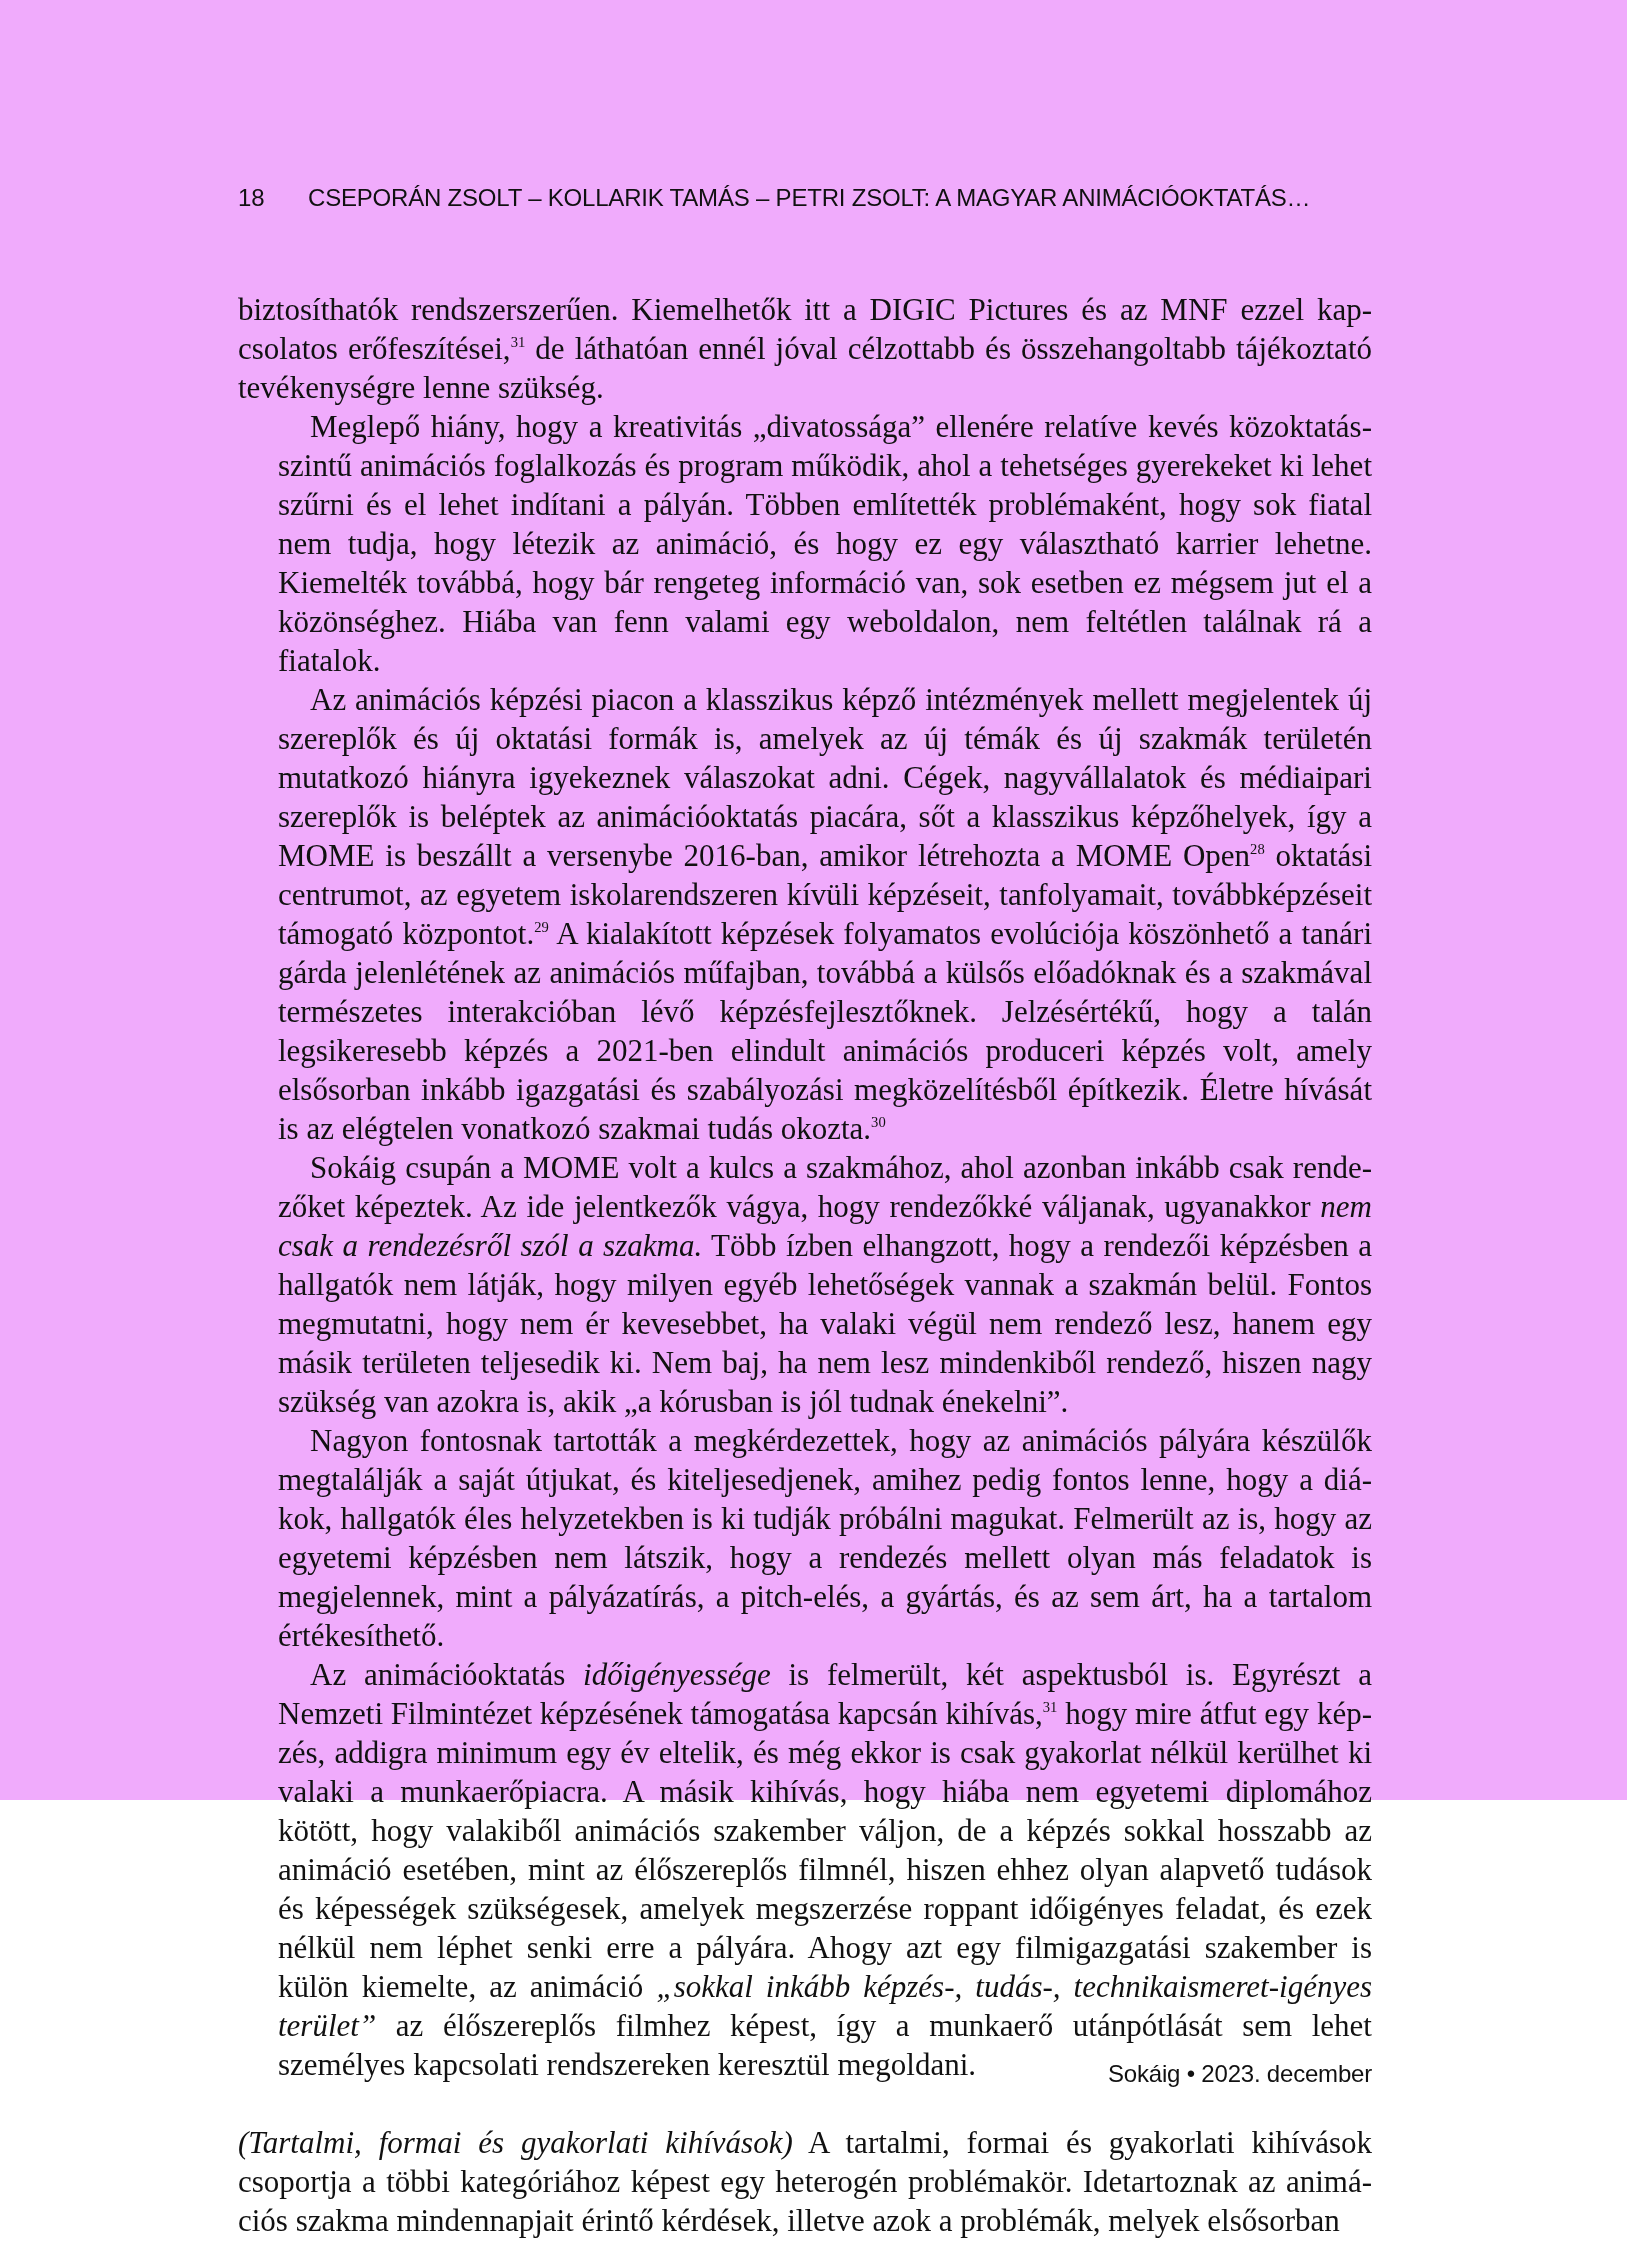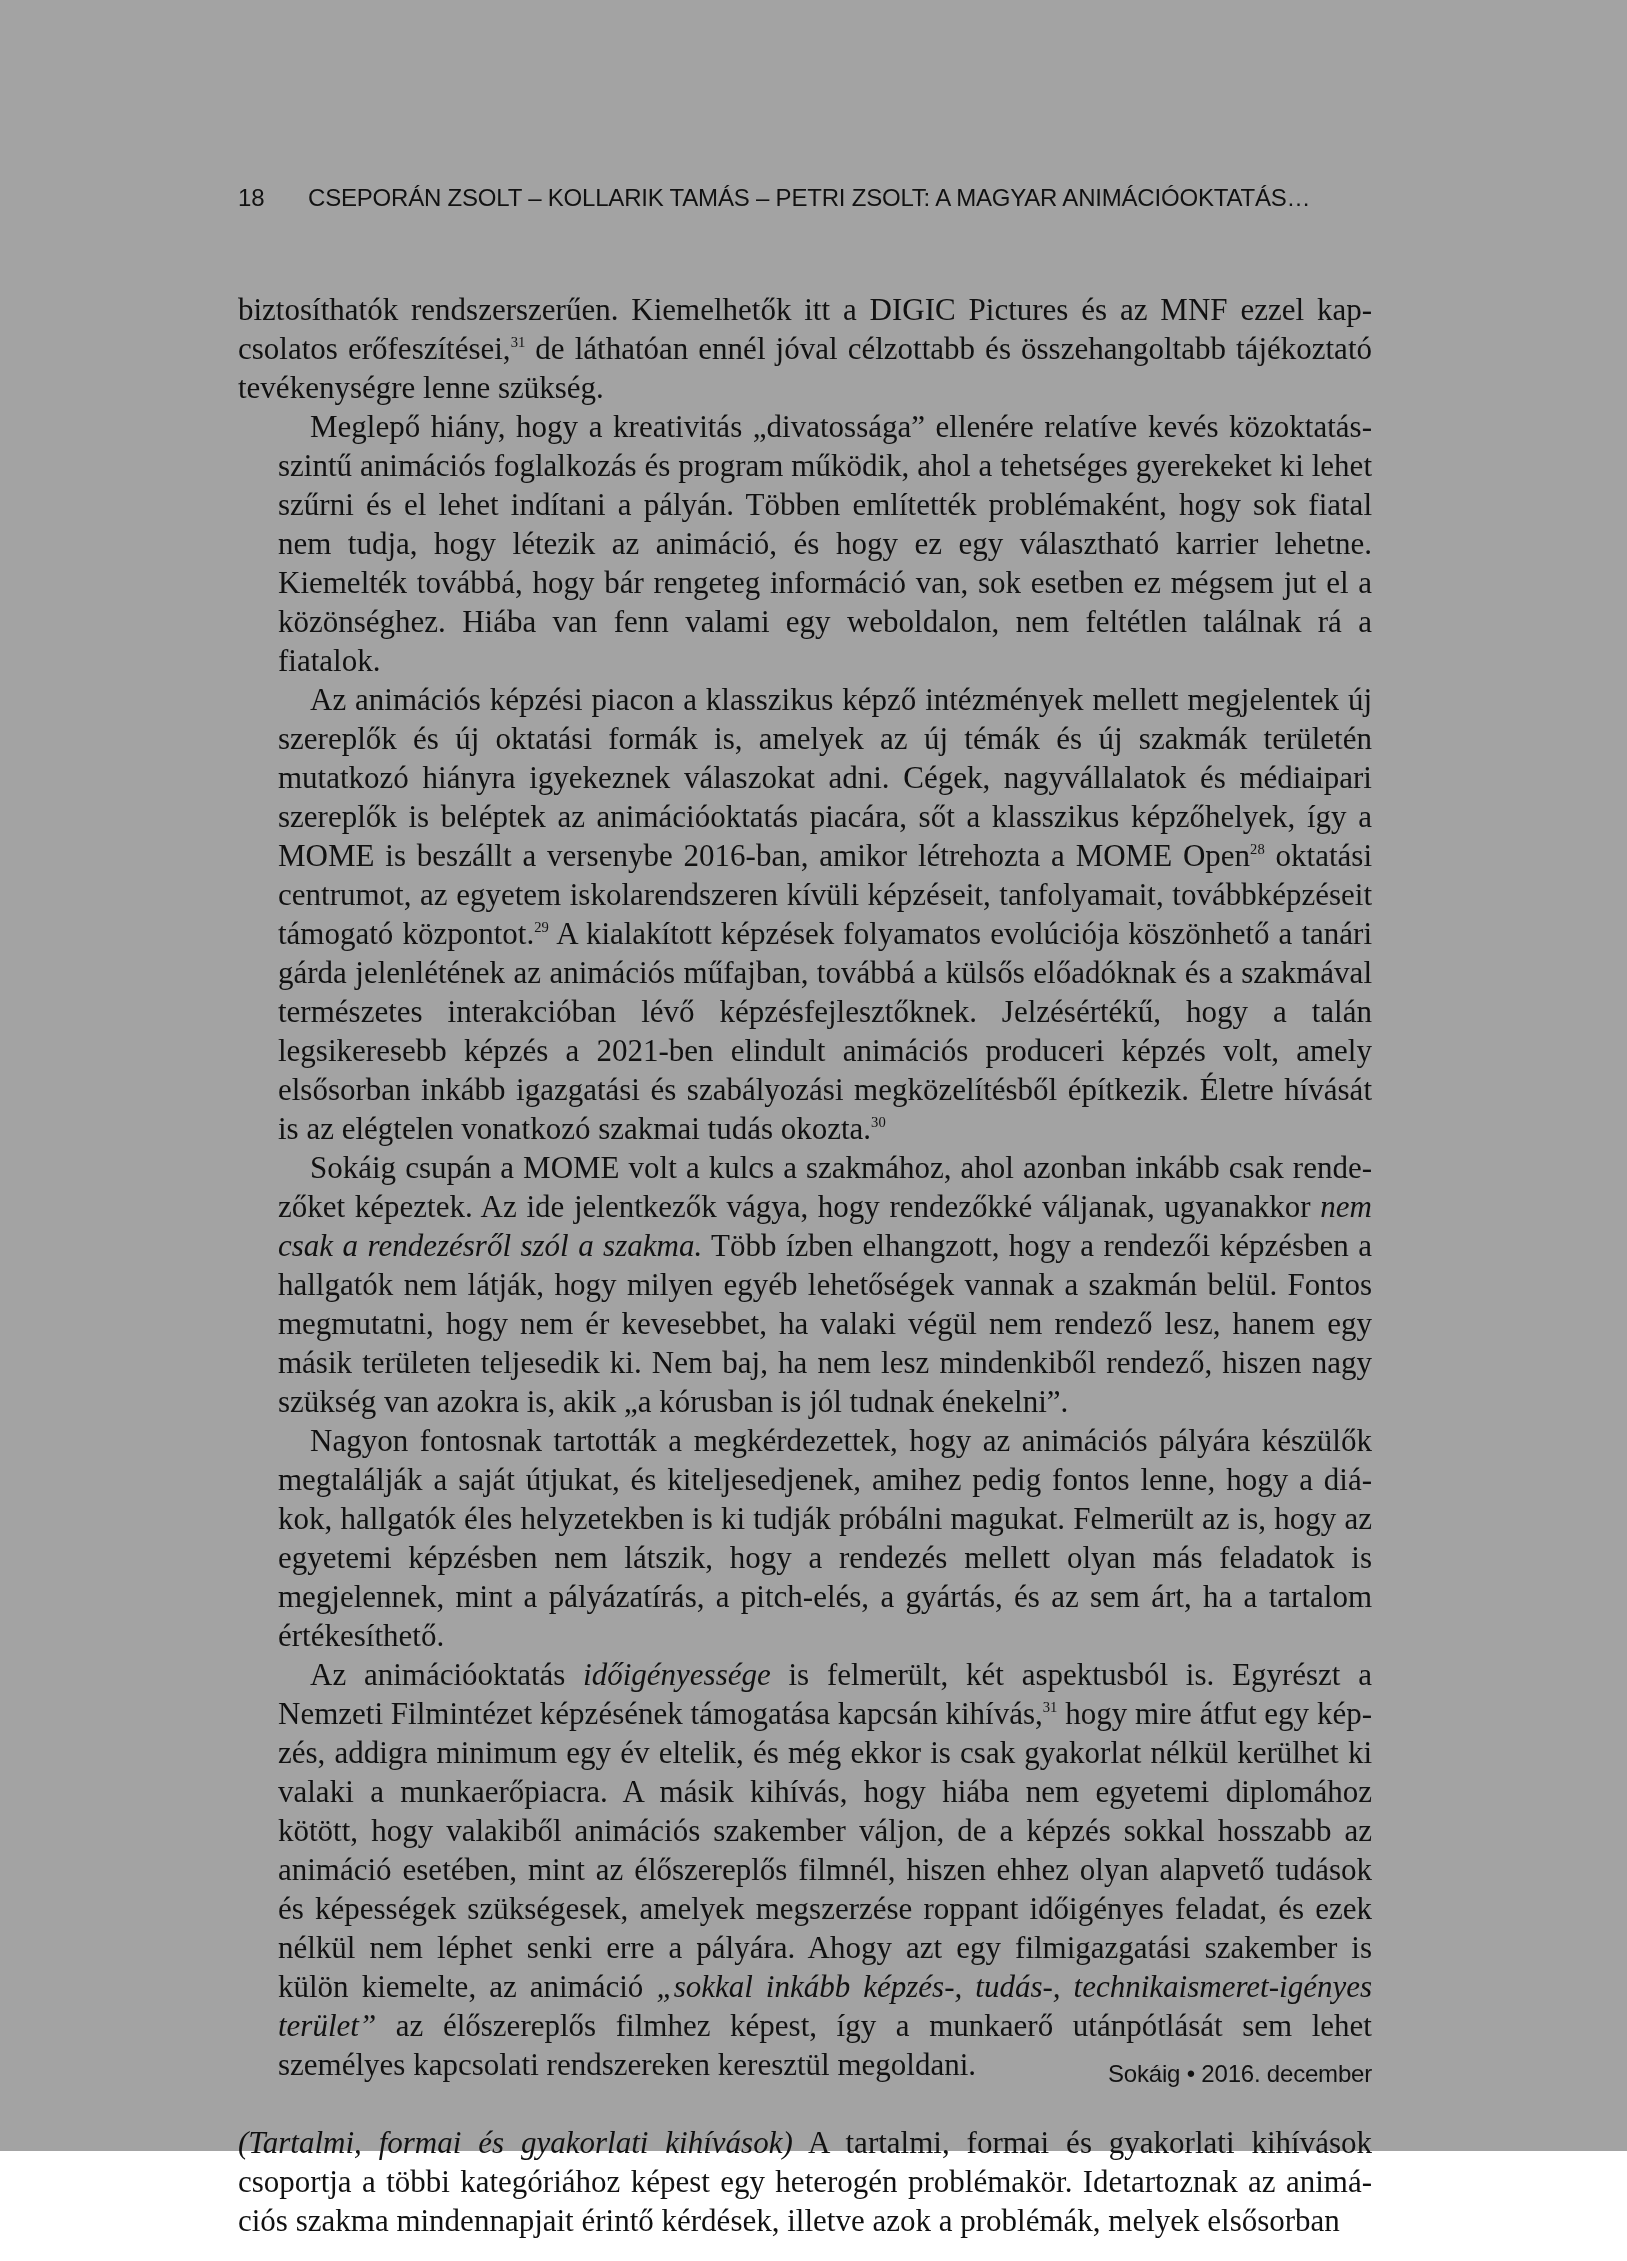--- a/index.html
+++ b/index.html
@@ -1,17 +1,17 @@
 <!DOCTYPE html>
 <html style="font-size:12.3px"><head>
 <meta charset="utf-8">
 <style>
   html, body { margin: 0; padding: 0; background: #ffffff; }
   body { width: 1628px; height: 2261px; position: relative; overflow: hidden; }
-  .page { position: absolute; left: 0; top: 0; width: 1628px; height: 2151px; background: #a3a3a3; }
+  .page { position: absolute; left: 0; top: 0; width: 1628px; height: 1800px; background: #f0abfc; }
   .running-head {
     position: absolute; left: 238px; top: 184px; width: 1149px;
     font-family: "Liberation Sans", sans-serif; font-size: 24px; color: #111;
     white-space: nowrap; letter-spacing: -0.2px;
   }
   .running-head .pno { display: inline-block; width: 70px; }
   .body-text {
     position: absolute; left: 238px; top: 290px; width: 1134px;
     font-family: "Liberation Serif", serif; font-size: 31px; line-height: 39px;
     color: #111; text-align: justify; hyphens: manual;
@@ -41,16 +41,16 @@
       <p class="indent"><span>Az animációs képzési piacon a klasszikus képző intézmények mellett megjelentek új szereplők és új oktatási formák is, amelyek az új témák és új szakmák területén mutatkozó hiányra igyekeznek válaszokat adni. Cégek, nagyvállalatok és médiaipari szereplők is be­léptek az animációoktatás piacára, sőt a klasszikus képzőhelyek, így a MOME is beszállt a versenybe 2016-ban, amikor létrehozta a MOME Open</span><sup>28</sup><span> oktatási centrumot, az egyetem isko­larendszeren kívüli képzéseit, tanfolyamait, továbbképzéseit támogató központot.</span><sup>29</sup><span> A kialakí­tott képzések folyamatos evolúciója köszönhető a tanári gárda jelenlétének az animációs műfajban, továbbá a külsős előadóknak és a szakmával természetes interakcióban lévő képzésfejlesztőknek. Jelzésértékű, hogy a talán legsikeresebb képzés a 2021-ben elindult animációs produceri képzés volt, amely elsősorban inkább igazgatási és szabályozási megközelítésből építkezik. Életre hívását is az elégtelen vonatkozó szakmai tudás okozta.</span><sup>30</sup></p>
       <p class="indent"><span>Sokáig csupán a MOME volt a kulcs a szakmához, ahol azonban inkább csak rende­zőket képeztek. Az ide jelentkezők vágya, hogy rendezőkké váljanak, ugyanakkor </span><i>nem csak a rendezésről szól a szakma.</i><span> Több ízben elhangzott, hogy a rendezői képzésben a hallgatók nem látják, hogy milyen egyéb lehetőségek vannak a szakmán belül. Fontos megmutatni, hogy nem ér kevesebbet, ha valaki végül nem rendező lesz, hanem egy másik területen teljesedik ki. Nem baj, ha nem lesz mindenkiből rendező, hiszen nagy szükség van azokra is, akik „a kórusban is jól tudnak énekelni”.</span></p>
       <p class="indent"><span>Nagyon fontosnak tartották a megkérdezettek, hogy az animációs pályára készülők megtalálják a saját útjukat, és kiteljesedjenek, amihez pedig fontos lenne, hogy a diá­kok, hallgatók éles helyzetekben is ki tudják próbálni magukat. Felmerült az is, hogy az egyetemi képzésben nem látszik, hogy a rendezés mellett olyan más feladatok is megjelennek, mint a pályázatírás, a pitch-elés, a gyártás, és az sem árt, ha a tartalom értékesíthető.</span></p>
       <p class="indent"><span>Az animációoktatás </span><i>időigényessége</i><span> is felmerült, két aspektusból is. Egyrészt a Nemzeti Filmintézet képzésének támogatása kapcsán kihívás,</span><sup>31</sup><span> hogy mire átfut egy kép­zés, addigra minimum egy év eltelik, és még ekkor is csak gyakorlat nélkül kerülhet ki valaki a munkaerőpiacra. A másik kihívás, hogy hiába nem egyetemi diplomához kötött, hogy valakiből animációs szakember váljon, de a képzés sokkal hosszabb az animáció esetében, mint az élőszereplős filmnél, hiszen ehhez olyan alapvető tudások és képessé­gek szükségesek, amelyek megszerzése roppant időigényes feladat, és ezek nélkül nem léphet senki erre a pályára. Ahogy azt egy filmigazgatási szakember is külön kiemelte, az animáció </span><i>„sokkal inkább képzés-, tudás-, technikaismeret-igényes terület”</i><span> az élő­szereplős filmhez képest, így a munkaerő utánpótlását sem lehet személyes kapcsolati rendszereken keresztül megoldani.</span></p>
       <p class="section"><i>(Tartalmi, formai és gyakorlati kihívások)</i><span> A tartalmi, formai és gyakorlati kihívások csoportja a többi kategóriához képest egy heterogén problémakör. Idetartoznak az animá­ciós szakma mindennapjait érintő kérdések, illetve azok a problémák, melyek elsősorban</span></p>
     </div>
 
   <div class="footer">
     <span>Sokáig</span>
     <span>•</span>
-    <span>2016. december</span>
+    <span>2023. december</span>
   </div>
 </div>
 
 
 </body></html>

